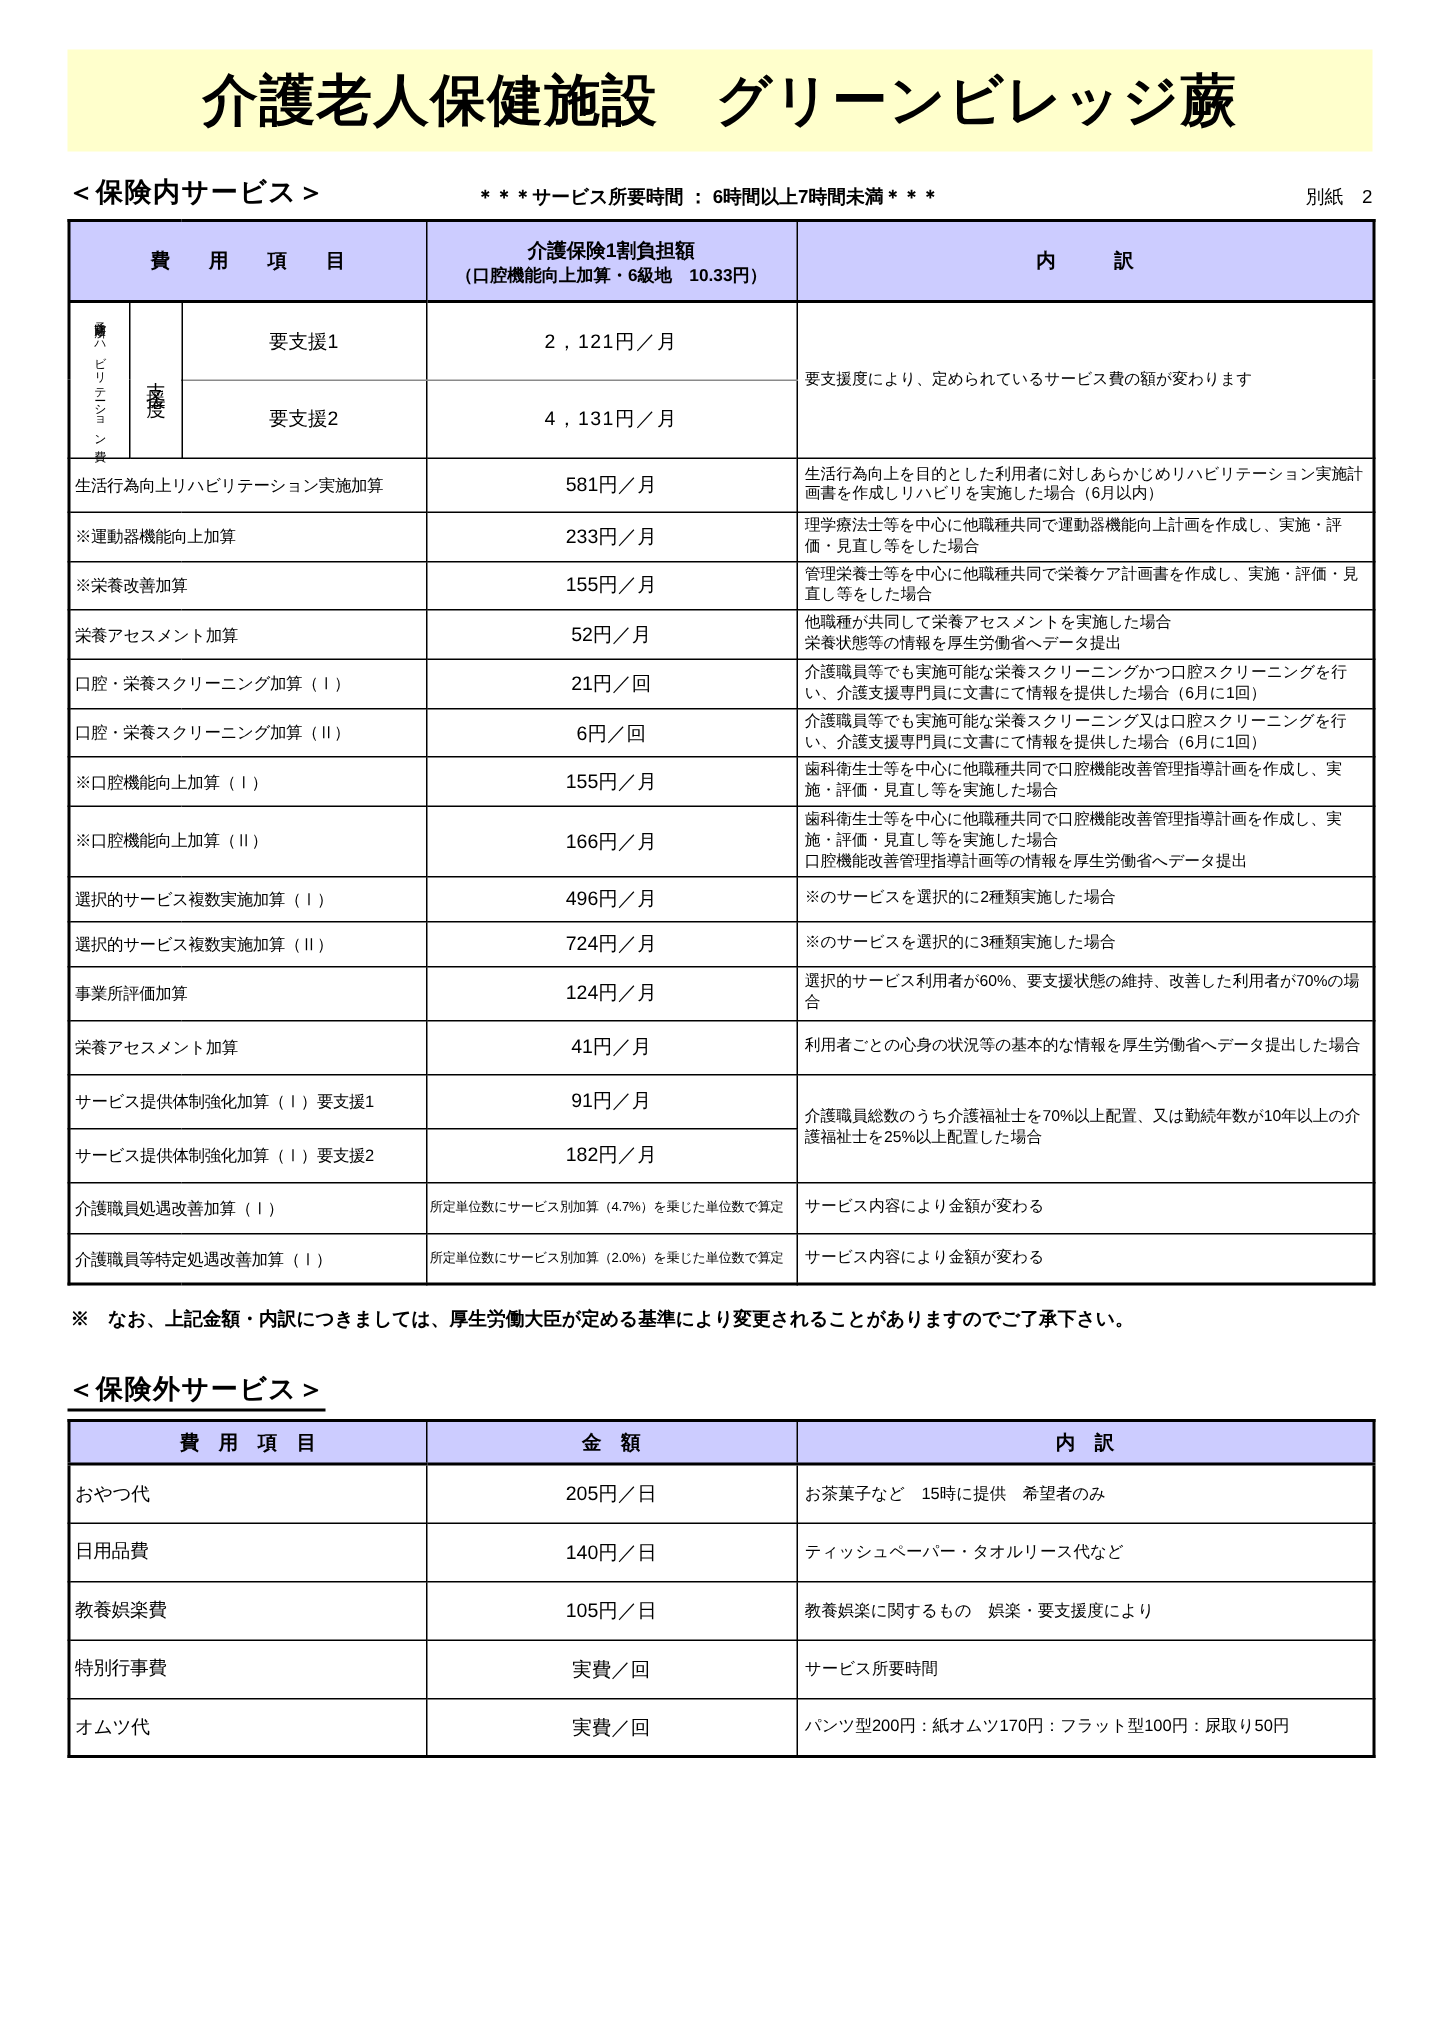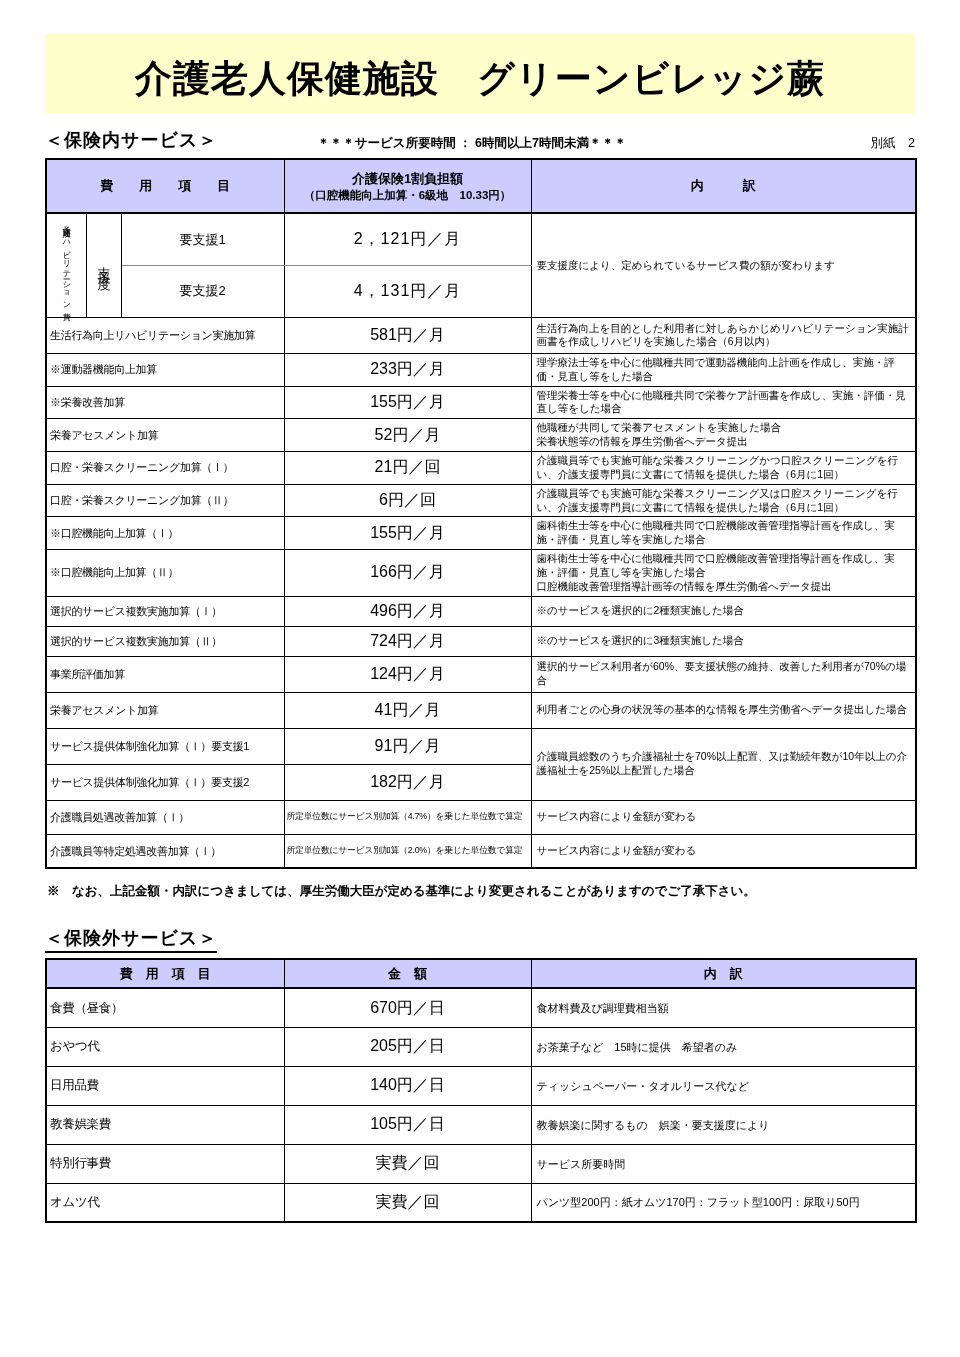--- a/index.html
+++ b/index.html
@@ -1,42 +1,42 @@
 <!DOCTYPE html>
 <html lang="ja" style="--title-bg: #ffffcc; --header-bg: #ccccff;"><head>
 <meta charset="utf-8">
 <style>
   html,body{margin:0;padding:0;background:#fff;}
   .page{position:relative;width:960px;height:1357px;background:#fff;overflow:hidden;
         font-family:"Liberation Sans",sans-serif;color:#000;}
   .content{padding:33px 45px 0 45px;}
 
   
-  .title-box{background:var(--title-bg,#ffffcc);text-align:center;padding:24px 4px 12px;}
+  .title-box{background:var(--title-bg,#ffffcc);text-align:center;padding:12px 4px 12px;}
   .title-main{font-size:37px;font-weight:bold;letter-spacing:1px;line-height:1.2;}
   .title-sub{font-size:23px;font-weight:bold;line-height:1.35;margin-top:2px;}
 
   
   .sec-row{display:flex;align-items:flex-end;margin:15px 0 6px;}
   .sec-heading{font-size:18px;font-weight:bold;letter-spacing:1px;}
   .duration-note{font-size:12.5px;font-weight:bold;margin-left:100px;}
   .attachment{font-size:12.5px;margin-left:auto;}
   .sec-row2{margin:26px 0 5px;}
   .underline{border-bottom:2px solid #000;padding-bottom:1px;display:inline-block;}
 
   
   table{border-collapse:collapse;table-layout:fixed;width:870px;border:2px solid #000;}
   th,td{border:1px solid #000;padding:1px 3px;vertical-align:middle;}
   th{background:var(--header-bg,#ccccff);font-weight:bold;font-size:13px;text-align:center;}
   tr.head th{border-bottom:2px solid #000;}
   .hh{height:54px;}
   .amount-hdr2{font-size:11.5px;}
 
   td.item{font-size:11px;letter-spacing:-0.3px;white-space:nowrap;overflow:hidden;}
-  td.amt{text-align:center;font-size:16px;}
+  td.amt{text-align:center;font-size:13px;}
   .amt-big{font-size:14px;letter-spacing:1px;}
   td.det{font-size:10.5px;line-height:1.32;white-space:pre-line;padding:2px 5px;}
   td.amt-note{font-size:8.8px;letter-spacing:-0.2px;text-align:left;padding:10px 2px;white-space:nowrap;overflow:hidden;}
 
   td.vcell{text-align:center;padding:1px;}
   .vert{display:inline-block;writing-mode:vertical-rl;text-orientation:upright;}
   .vert-cat{font-size:8px;line-height:1.4;letter-spacing:1px;max-height:100px;}
   .vert-lvl{font-size:13px;letter-spacing:5px;}
   td.sup{text-align:center;font-size:13px;}
   .graydiv{border-bottom:1px solid #8a8a8a;}
@@ -198,25 +198,20 @@
           <col style="width:247px">
           <col style="width:385px">
       </colgroup>
       <tbody>
           <tr class="head h29">
         <th>費　用　項　目</th>
         <th>金　額</th>
         <th>内　訳</th>
       </tr>
       <tr class="h39">
-        <td class="item">食費（昼食）</td>
-        <td class="amt">670円／日</td>
-        <td class="det">食材料費及び調理費相当額</td>
-      </tr>
-      <tr class="h39">
         <td class="item">おやつ代</td>
         <td class="amt">205円／日</td>
         <td class="det">お茶菓子など　15時に提供　希望者のみ</td>
       </tr>
       <tr class="h39">
         <td class="item">日用品費</td>
         <td class="amt">140円／日</td>
         <td class="det">ティッシュペーパー・タオルリース代など</td>
       </tr>
       <tr class="h39">

